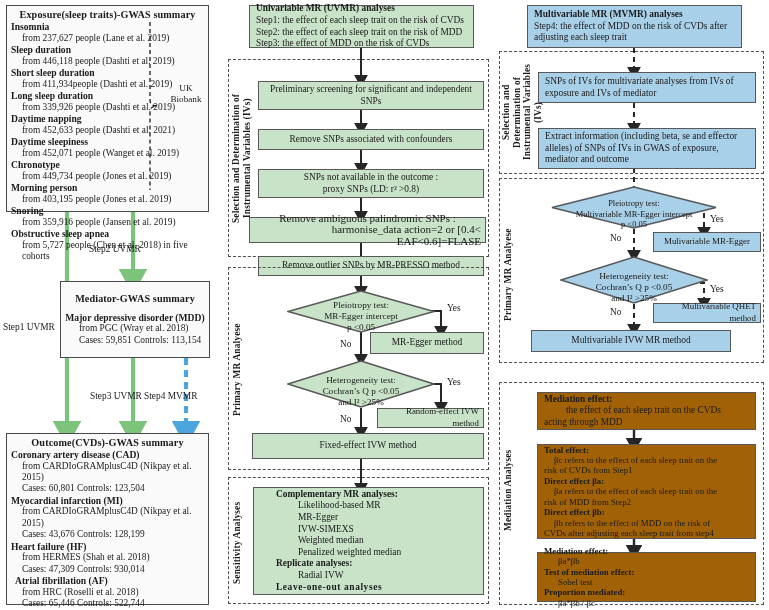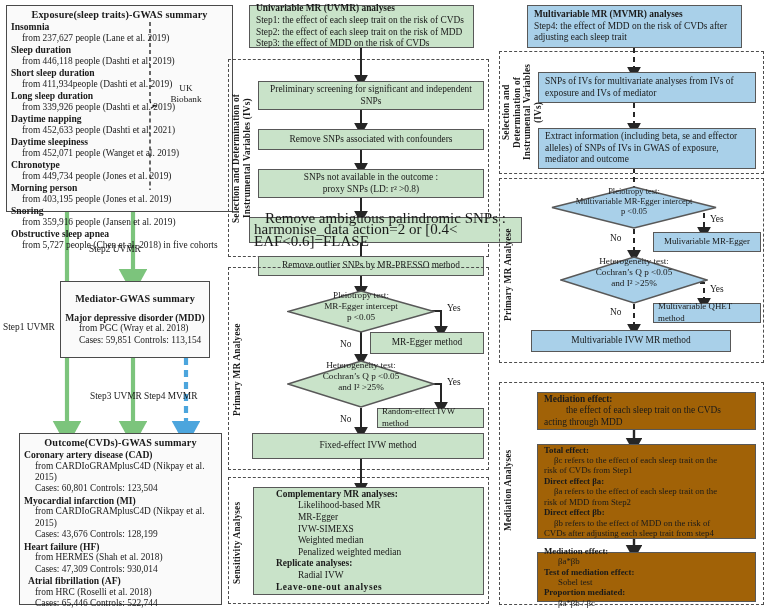--- a/index.html
+++ b/index.html
@@ -32,40 +32,40 @@
     letter-spacing: .1px;
     margin-bottom: 1px;
   }
   .trait { font-weight: bold; font-size: 9.6px; line-height: 11.6px; }
   .sub   { font-size: 9.4px; line-height: 11.4px; padding-left: 11px; }
 
   
   .pbox {
     border: 1.3px solid #585858;
     display: flex; align-items: center; justify-content: center;
-    text-align: left;
+    text-align: right;
     font-size: 9.4px;
     line-height: 11.6px;
     padding: 2px 4px;
   }
   .green  { background: #c9e3c9; }
   .blue   { background: #a9d0e9; }
   .yellow { background: #a16207; }
   .pbox.left-align {
     justify-content: flex-start;
     text-align: left;
   }
 
   
   .diamond-wrap { position: absolute; }
   .diamond-wrap svg { position: absolute; inset: 0; }
   .diamond-text {
     position: absolute; inset: 0;
     display: flex; flex-direction: column;
-    align-items: center; justify-content: flex-start;
+    align-items: center; justify-content: flex-end;
     font-size: 9.2px; line-height: 11px; text-align: center;
     pointer-events: none;
   }
 
   
   .dgroup {
     position: absolute;
     border: 1.6px dashed #4d4d4d;
     background: transparent;
   }
@@ -140,21 +140,21 @@
     <line x1="634" y1="229" x2="634" y2="255" stroke="#262626" stroke-width="2" stroke-dasharray="5,4" marker-end="url(#ak)"></line>
 
     <path d="M691,283 L704,283 L704,303" stroke="#262626" stroke-width="2" fill="none" stroke-dasharray="5,4" marker-end="url(#ak)"></path>
 
     <line x1="634" y1="304" x2="634" y2="329" stroke="#262626" stroke-width="2" stroke-dasharray="5,4" marker-end="url(#ak)"></line>
 
     <line x1="634" y1="430" x2="634" y2="444" stroke="#262626" stroke-width="2.4" marker-end="url(#ak)"></line>
     <line x1="634" y1="539" x2="634" y2="551" stroke="#262626" stroke-width="2.4" marker-end="url(#ak)"></line>
   </svg>
 
-  <div class="panel abs" style="left:6px; top:5px; width:227px; height:207px;">
+  <div class="panel abs" style="left:6px; top:5px; width:203px; height:207px;">
     <div class="panel-title">Exposure(sleep traits)-GWAS summary</div>
     <div>
       <div class="trait">Insomnia</div>
       <div class="sub">from 237,627 people (Lane et al. 2019)</div>
       <div class="trait">Sleep duration</div>
       <div class="sub">from 446,118 people (Dashti et al. 2019)</div>
       <div class="trait">Short sleep duration</div>
       <div class="sub">from 411,934people (Dashti et al. 2019)</div>
       <div class="trait">Long sleep duration</div>
       <div class="sub">from 339,926 people (Dashti et al. 2019)</div>
@@ -184,21 +184,21 @@
   <div class="txt" style="left:90px; top:391px;">Step3 UVMR</div>
   <div class="txt" style="left:144px; top:391px;">Step4 MVMR</div>
 
   <div class="panel abs" style="left:60px; top:281px; width:150px; height:77px; display:flex; flex-direction:column; justify-content:center;">
     <div class="panel-title" style="margin-bottom:8px;">Mediator-GWAS summary</div>
     <div class="trait" style="text-align:center;">Major depressive disorder (MDD)</div>
     <div class="sub" style="padding-left:14px;">from PGC (Wray et al. 2018)</div>
     <div class="sub" style="padding-left:14px;">Cases: 59,851  Controls: 113,154</div>
   </div>
 
-  <div class="panel abs" style="left:6px; top:433px; width:203px; height:172px;margin-left:13px;">
+  <div class="panel abs" style="left:6px; top:433px; width:203px; height:172px;">
     <div class="panel-title">Outcome(CVDs)-GWAS summary</div>
     <div>
       <div class="trait">Coronary artery disease (CAD)</div>
       <div class="sub">from CARDIoGRAMplusC4D (Nikpay et al. 2015)</div>
       <div class="sub">Cases: 60,801    Controls: 123,504</div>
       <div class="trait">Myocardial infarction (MI)</div>
       <div class="sub">from CARDIoGRAMplusC4D (Nikpay et al. 2015)</div>
       <div class="sub">Cases: 43,676    Controls: 128,199</div>
       <div class="trait">Heart failure (HF)</div>
       <div class="sub">from HERMES (Shah et al. 2018)</div>
@@ -226,21 +226,21 @@
     <div>Preliminary screening for significant and independent</div>
     <div>SNPs</div>
   </div>
   <div class="pbox green abs" style="left:258px; top:129px; width:226px; height:21px;">
     <div>Remove SNPs associated with confounders</div>
   </div>
   <div class="pbox green abs" style="left:258px; top:169px; width:226px; height:29px; flex-direction:column;">
     <div>SNPs not available in the outcome :</div>
     <div>proxy SNPs (LD: r² &gt;0.8)</div>
   </div>
-  <div class="pbox green abs" style="left:249px; top:217px; width:273px; height:26px; flex-direction:column; font-size:15px;">
+  <div class="pbox green abs" style="left:249px; top:217px; width:237px; height:26px; flex-direction:column; font-size:11px;">
     <div>Remove ambiguous palindromic SNPs :</div>
     <div>harmonise_data action=2 or [0.4&lt; EAF&lt;0.6]=FLASE</div>
   </div>
   <div class="pbox green abs" style="left:258px; top:256px; width:226px; height:20px;">
     <div>Remove outlier SNPs by MR-PRESSO method</div>
   </div>
 
   <div class="dgroup" style="left:228px; top:267px; width:261px; height:203px;"></div>
   <div class="vlabel" style="left:232px; top:290px; height:160px; width:14px;">Primary MR Analyese</div>
 

